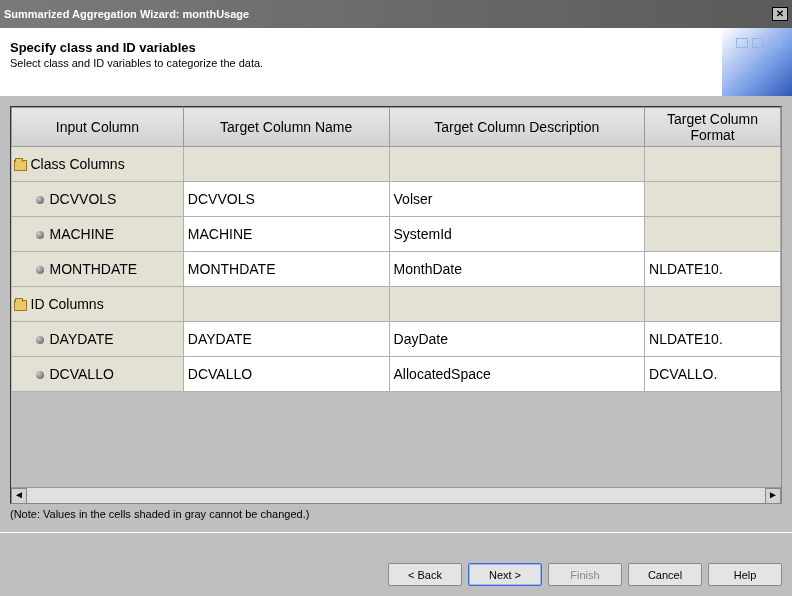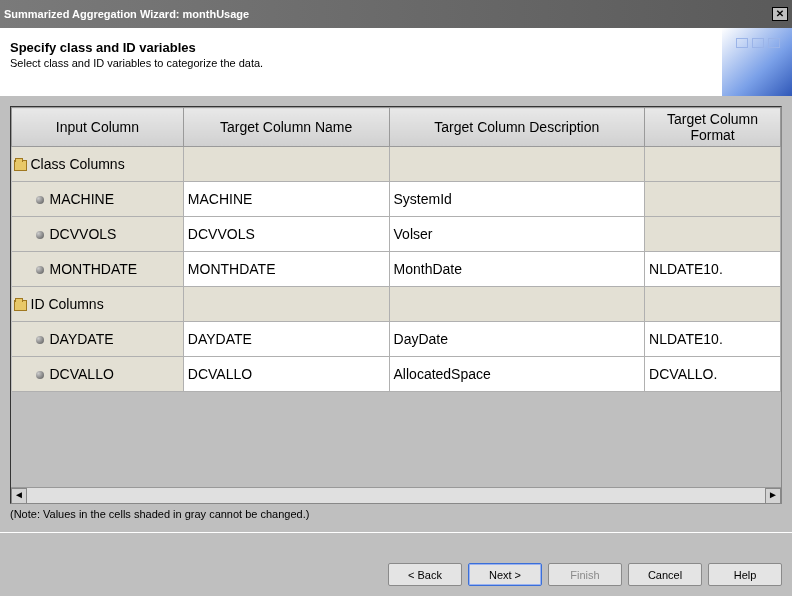--- a/index.html
+++ b/index.html
@@ -222,29 +222,29 @@
       </thead>
       <tbody>
 
         <tr class="group">
           <td class="col-input indent0" colspan="1"><span class="folder-icon"></span><span>Class Columns</span></td>
           <td></td>
               <td></td>
               <td></td>
         </tr>
         <tr class="readonly-fmt">
+          <td class="col-input indent1"><span class="bullet-icon"></span><span>DCVVOLS</span></td>
+          <td>DCVVOLS</td>
+          <td>Volser</td>
+          <td class="col-fmt"></td>
+        </tr>
+        <tr class="readonly-fmt">
           <td class="col-input indent1"><span class="bullet-icon"></span><span>MACHINE</span></td>
           <td>MACHINE</td>
           <td>SystemId</td>
-          <td class="col-fmt"></td>
-        </tr>
-        <tr class="readonly-fmt">
-          <td class="col-input indent1"><span class="bullet-icon"></span><span>DCVVOLS</span></td>
-          <td>DCVVOLS</td>
-          <td>Volser</td>
           <td class="col-fmt"></td>
         </tr>
         <tr>
           <td class="col-input indent1"><span class="bullet-icon"></span><span>MONTHDATE</span></td>
           <td>MONTHDATE</td>
           <td>MonthDate</td>
           <td>NLDATE10.</td>
         </tr>
 
         <tr class="group">

